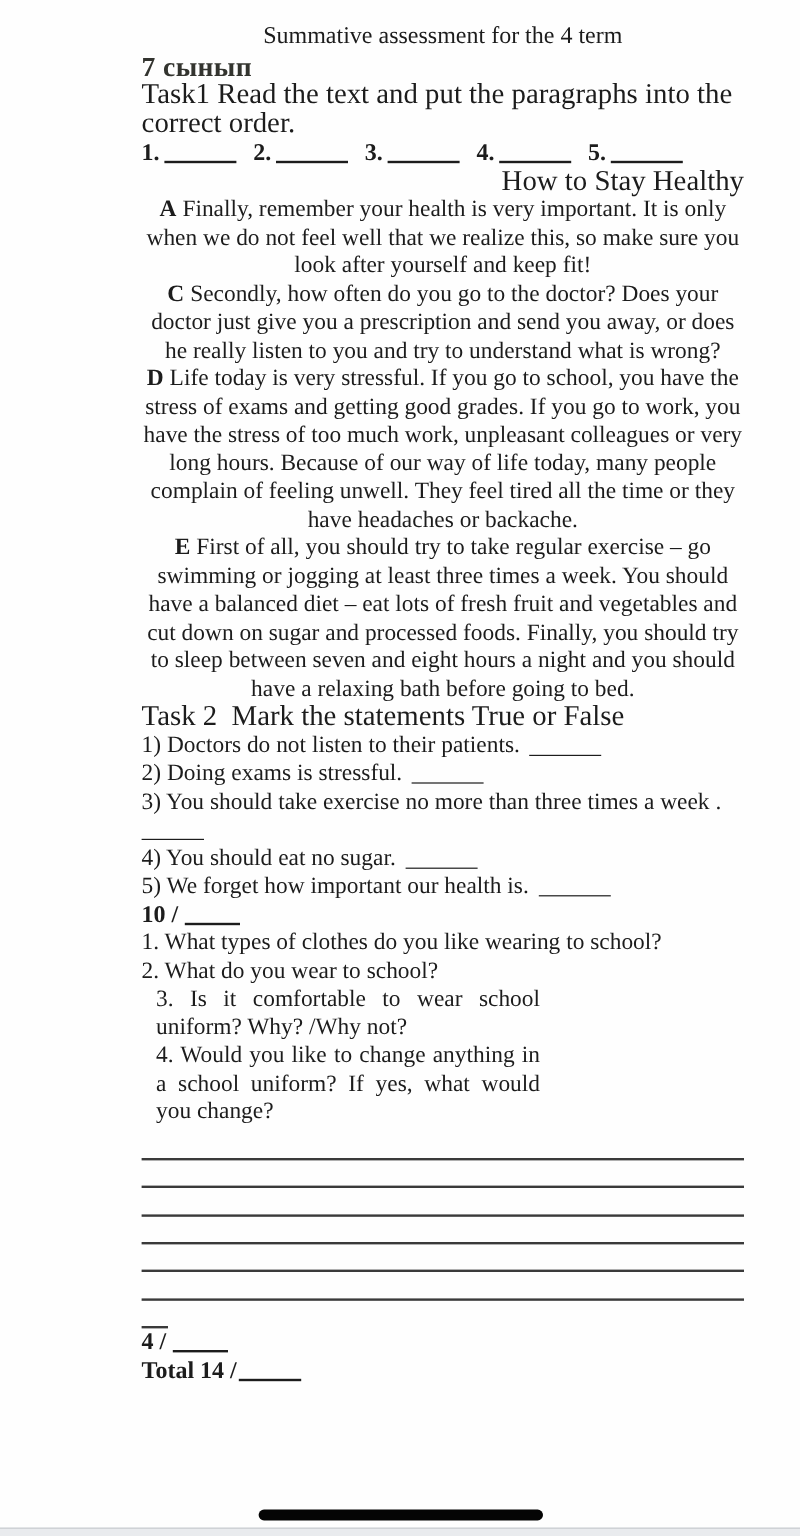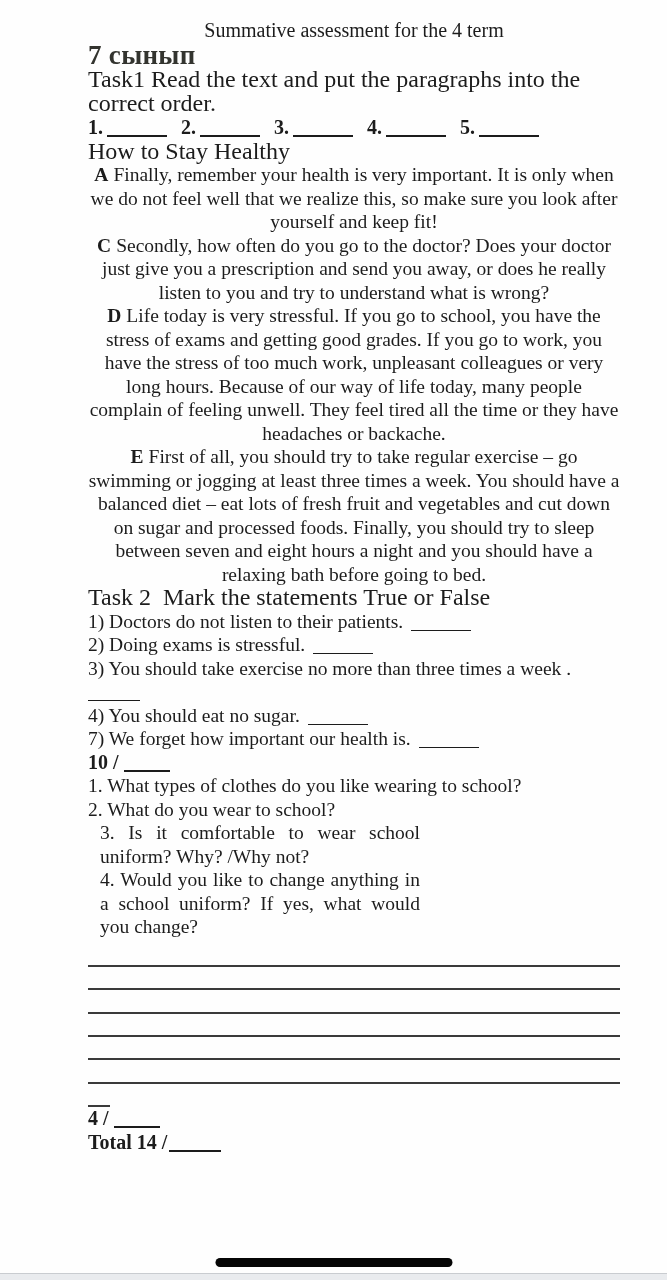--- a/index.html
+++ b/index.html
@@ -5,26 +5,26 @@
   * { margin:0; padding:0; box-sizing:border-box; }
   html, body { width:667px; }
   body {
     width:667px; height:1280px;
     background:#fefefe;
     color:#1c1c1c;
     font-family:"Liberation Serif", serif;
     position:relative;
     overflow:hidden;
   }
-  .page { padding:18px 47px 0 88px; }
+  .page { padding:18px 47px 0 118px; }
 
   .doc-title { text-align:center; font-size:20px; line-height:25px; font-weight:400; }
-  .grade { font-size:27px; line-height:25px; font-weight:700; color:#33342f; letter-spacing:0.3px; }
+  .grade { font-size:23px; line-height:25px; font-weight:700; color:#33342f; letter-spacing:0.3px; }
   .h-bold { font-size:24px; line-height:23.5px; font-weight:400; white-space:pre-wrap; }
-  .center { text-align:left; }
+  .center { text-align:right; }
 
   .blanks-row { font-size:20px; font-weight:700; line-height:23.5px; padding-top:1px; }
   .blank {
     display:inline-block;
     border-bottom:2px solid #1c1c1c;
     position:relative; top:3px;
   }
   .blanks-row .blank { width:60px; margin:0 14px 0 4px; }
   .blanks-row .blank:last-child { margin-right:0; }
 
@@ -73,21 +73,21 @@
   <div class="para"><span class="plabel">D</span><span>Life today is very stressful. If you go to school, you have the stress of exams and getting good grades. If you go to work, you have the stress of too much work, unpleasant colleagues or very long hours. Because of our way of life today, many people complain of feeling unwell. They feel tired all the time or they have headaches or backache.</span></div>
   <div class="para"><span class="plabel">E</span><span>First of all, you should try to take regular exercise – go swimming or jogging at least three times a week. You should have a balanced diet – eat lots of fresh fruit and vegetables and cut down on sugar and processed foods. Finally, you should try to sleep between seven and eight hours a night and you should have a relaxing bath before going to bed.</span></div>
 
   <div class="h-bold">Task 2  Mark the statements True or False</div>
 
   <div class="stmt"><span>1) Doctors do not listen to their patients.</span><span class="blank s-blank"></span></div>
   <div class="stmt"><span>2) Doing exams is stressful.</span><span class="blank s-blank"></span></div>
   <div class="stmt"><span>3) You should take exercise no more than three times a week .</span></div>
   <div class="stmt"><span class="blank s-blank s-blank-solo"></span></div>
   <div class="stmt"><span>4) You should eat no sugar.</span><span class="blank s-blank"></span></div>
-  <div class="stmt"><span>7) We forget how important our health is.</span><span class="blank s-blank"></span></div>
+  <div class="stmt"><span>5) We forget how important our health is.</span><span class="blank s-blank"></span></div>
 
   <div class="score-line"><span>10 /</span><span class="blank score-blank"></span></div>
 
 
   <div class="stmt">1. What types of clothes do you like wearing to school?</div>
   <div class="stmt">2. What do you wear to school?</div>
   <div class="stmt narrow">3. Is it comfortable to wear school uniform? Why? /Why not?</div>
   <div class="stmt narrow">4. Would you like to change anything in a school uniform? If yes, what would you change?</div>
 
   <div class="write-area">

